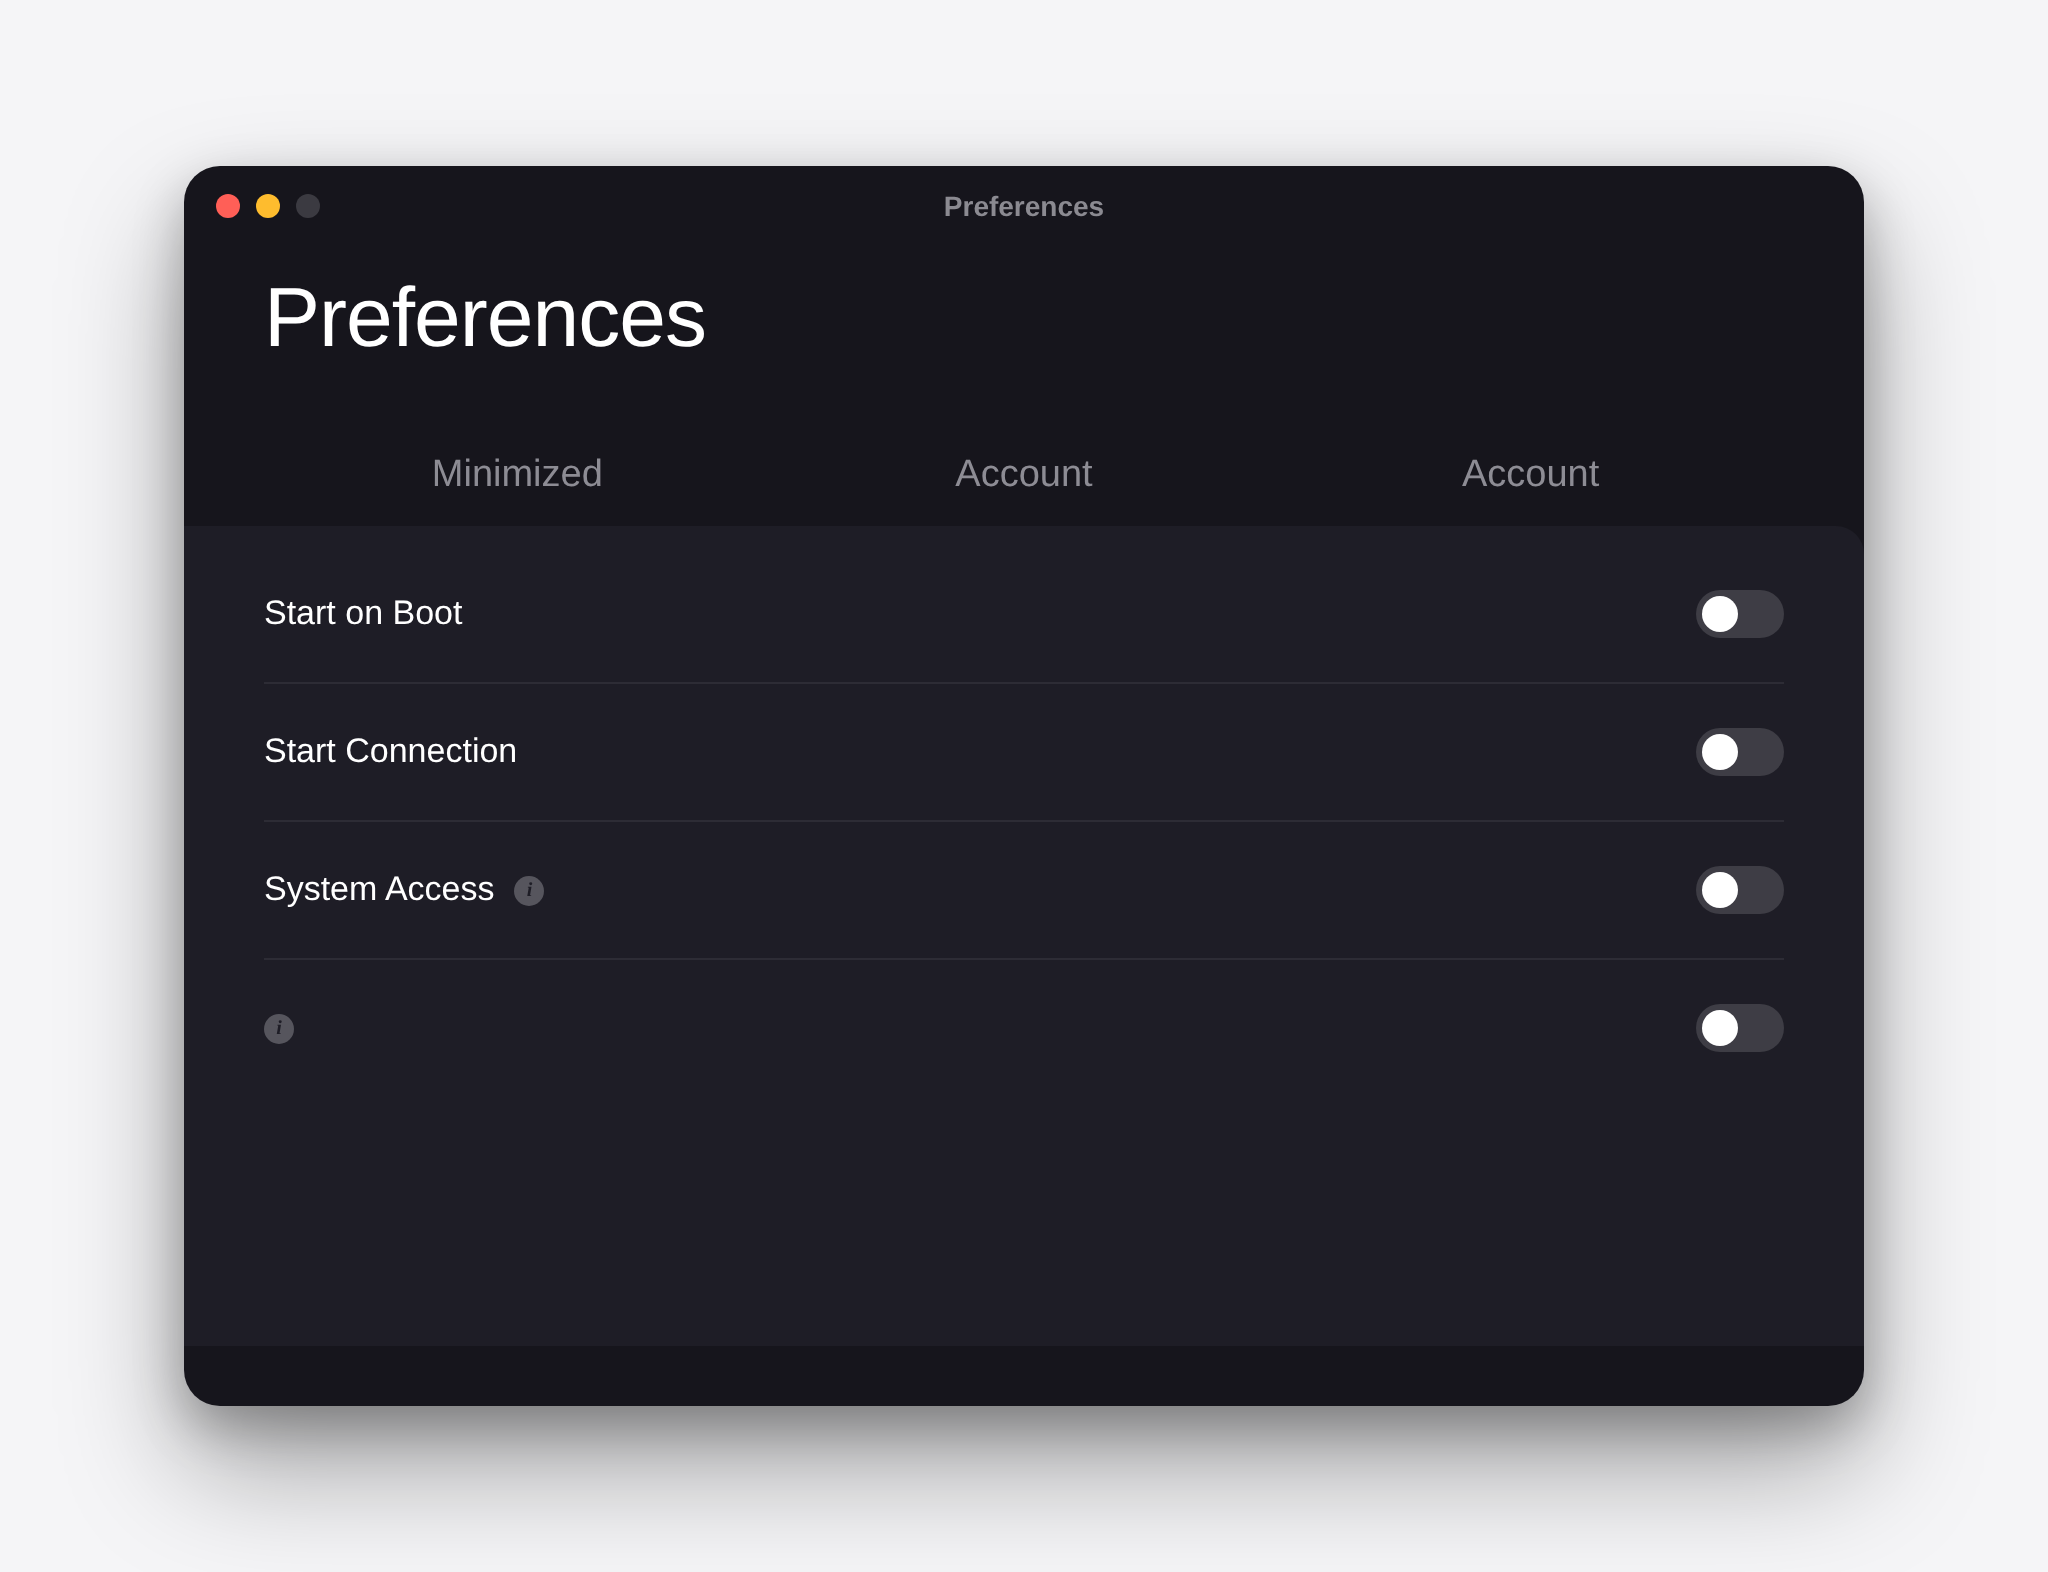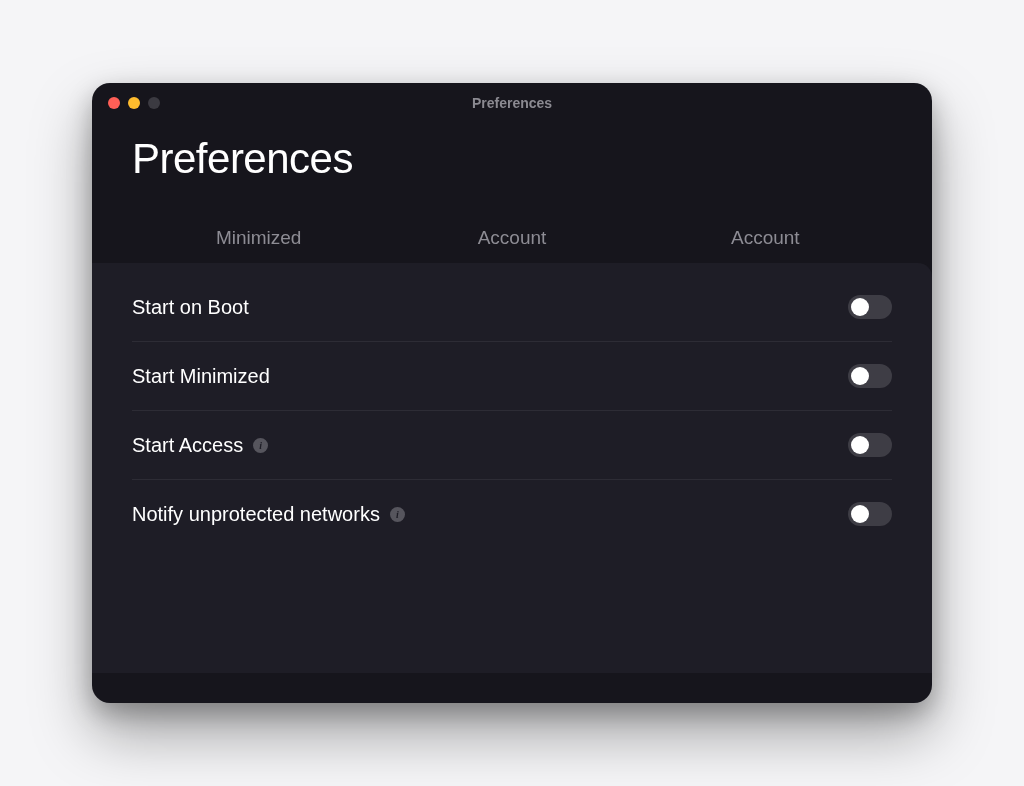--- a/index.html
+++ b/index.html
@@ -108,21 +108,21 @@
     .setting-row:last-child {
       border-bottom: none;
     }
     .setting-label-wrap {
       display: flex;
       align-items: center;
       gap: 10px;
     }
     .setting-label {
       color: #ffffff;
-      font-size: 20px;
+      font-size: 17px;
       font-weight: 400;
     }
     .info-icon {
       width: 15px;
       height: 15px;
       border-radius: 50%;
       background: #56555d;
       color: #1e1d26;
       display: flex;
       align-items: center;
@@ -191,41 +191,40 @@
         <div class="setting-label-wrap">
           <span class="setting-label">Start on Boot</span>
         </div>
         <div class="toggle off">
           <div class="toggle-knob"></div>
         </div>
       </div>
 
       <div class="setting-row">
         <div class="setting-label-wrap">
-          <span class="setting-label">Start Minimized</span>
-        </div>
-        <div class="toggle off">
-          <div class="toggle-knob"></div>
-        </div>
-      </div>
-
-
-      <div class="setting-row">
-        <div class="setting-label-wrap">
-          <span class="setting-label">Start Access</span>
+          <span class="setting-label">Start Connection</span>
+        </div>
+        <div class="toggle off">
+          <div class="toggle-knob"></div>
+        </div>
+      </div>
+
+
+      <div class="setting-row">
+        <div class="setting-label-wrap">
+          <span class="setting-label">System Access</span>
           <span class="info-icon">i</span>
         </div>
         <div class="toggle off">
           <div class="toggle-knob"></div>
         </div>
       </div>
 
       <div class="setting-row">
         <div class="setting-label-wrap">
-          <span class="setting-label">Notify unprotected networks</span>
           <span class="info-icon">i</span>
         </div>
         <div class="toggle off">
           <div class="toggle-knob"></div>
         </div>
       </div>
 
     </div>
   </div>
 </div>

